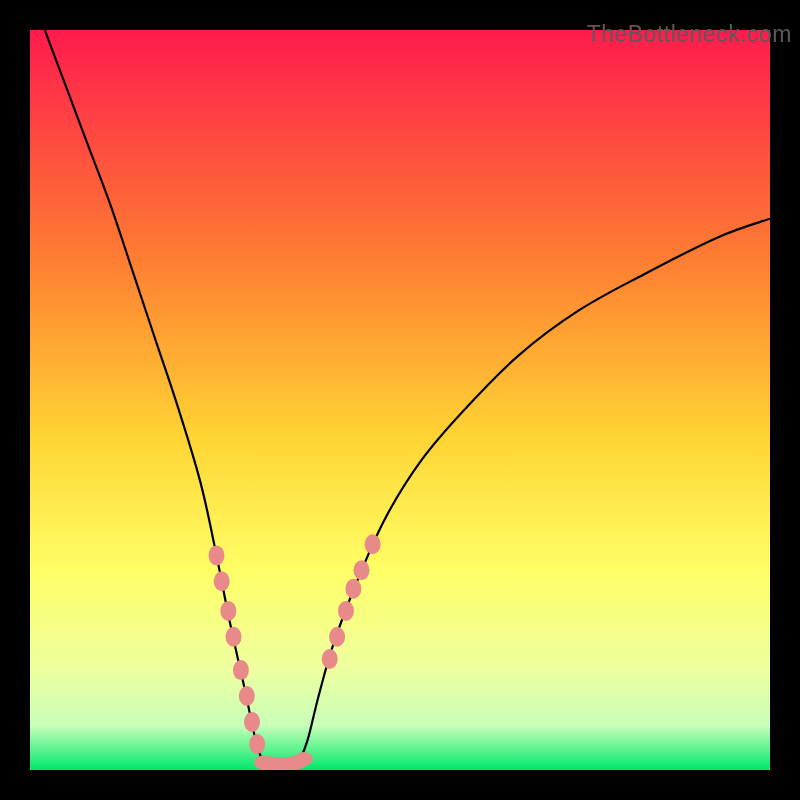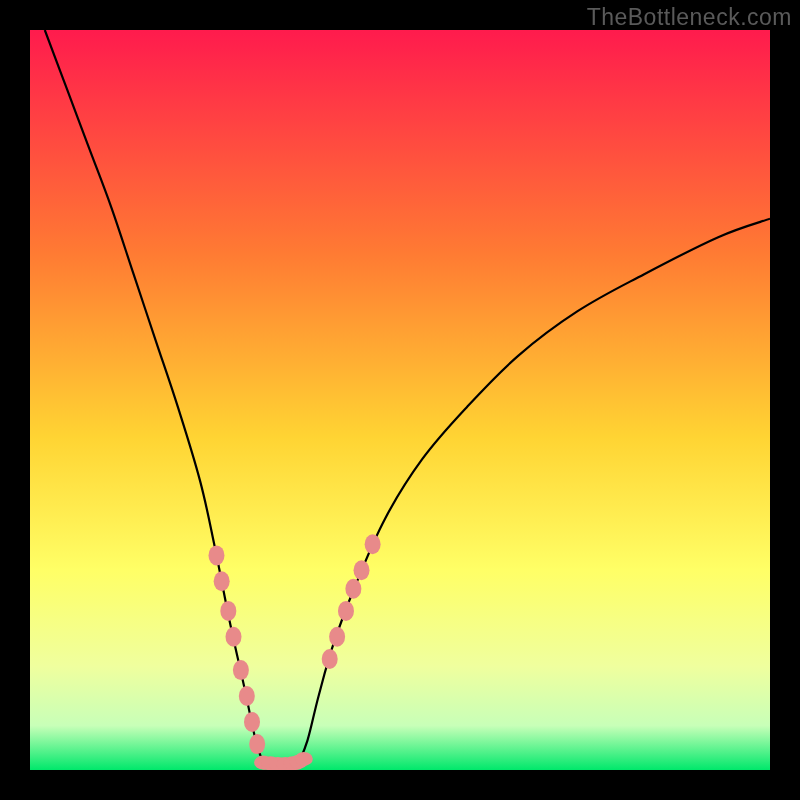--- a/index.html
+++ b/index.html
@@ -1,18 +1,18 @@
 <!DOCTYPE html>
 <html><head>
 <meta charset="utf-8">
 <style>
   * { margin: 0; padding: 0; box-sizing: border-box; }
   body { width: 800px; height: 800px; overflow: hidden; background: #000; font-family: Arial, sans-serif; }
   .container { position: relative; width: 800px; height: 800px; }
-  .watermark { position: absolute; top: 4px; right: 8px; color: #5a5a5a; font-size: 23px; font-weight: 500; letter-spacing: 0.5px; z-index: 10; }
+  .watermark { position: absolute; top: 21px; right: 8px; color: #5a5a5a; font-size: 23px; font-weight: 500; letter-spacing: 0.5px; z-index: 10; }
   .chart-area { position: absolute; left: 30px; top: 30px; width: 740px; height: 740px; }
   svg { display: block; }
 </style>
 </head>
 <body>
 
 <div class="container">
   <div class="watermark">TheBottleneck.com</div>
   <div class="chart-area">
     <svg id="chart-svg" width="740" height="740" viewBox="0 0 740 740">

